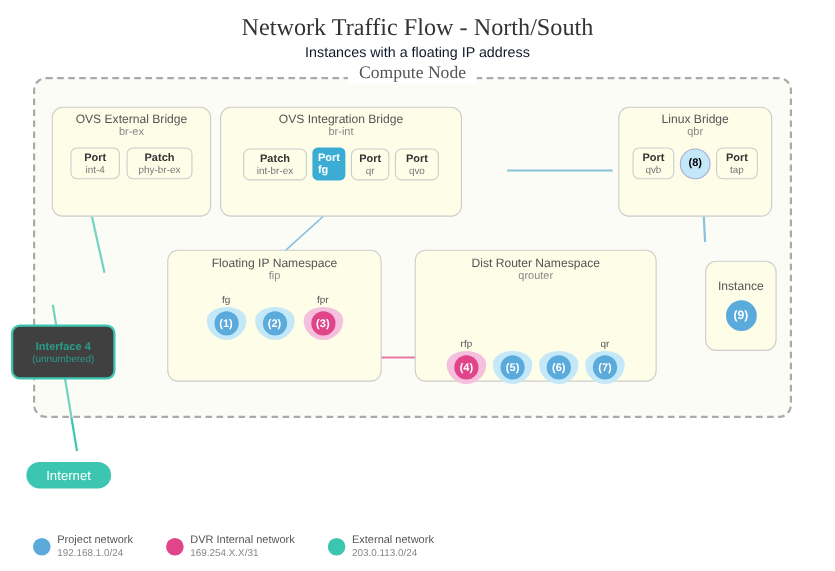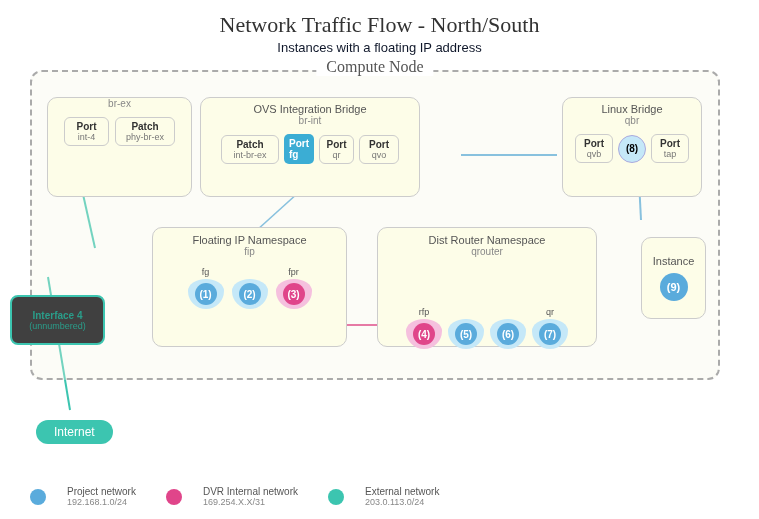--- a/index.html
+++ b/index.html
@@ -174,21 +174,21 @@
       position: absolute;
       bottom: 12px;
       left: 30px;
       display: flex;
       gap: 30px;
       align-items: center;
     }
     .legend-item {
       display: flex;
       align-items: center;
-      gap: 21px;
+      gap: 6px;
       font-size: 10px;
       color: #555;
     }
     .legend-dot {
       width: 16px;
       height: 16px;
       border-radius: 50%;
     }
     .dot-blue { background: #5aabdc; }
     .dot-pink { background: #e0458a; }
@@ -223,20 +223,21 @@
 
 <div class="title-area">
   <div class="main-title">Network Traffic Flow - North/South</div>
   <div class="sub-title">Instances with a floating IP address</div>
 </div>
 
 <div class="compute-node">
   <div class="compute-label">Compute Node</div>
 
   <div class="bridge-box ovs-ext">
+    <div class="bridge-label">OVS External Bridge</div>
     <div class="bridge-sublabel">br-ex</div>
     <div style="display:flex; gap:6px; margin-top:8px; justify-content:center;">
       <div class="port-box" style="position:relative; width:45px;">
         <div class="port-label">Port</div>
         <div class="port-sub">int-4</div>
       </div>
       <div class="port-box" style="position:relative; width:60px;">
         <div class="port-label">Patch</div>
         <div class="port-sub">phy-br-ex</div>
       </div>
@@ -345,21 +346,21 @@
     </div>
   </div>
 
 </div>
 
 <div style="position:absolute; top:295px; left:10px; width:95px; height:50px; border:2px solid #3cc5b0; border-radius:8px; background:#404040; display:flex; flex-direction:column; align-items:center; justify-content:center;">
   <div style="font-size:10px; font-weight:bold; color:#2a9d8a;">Interface 4</div>
   <div style="font-size:9px; color:#2a9d8a;">(unnumbered)</div>
 </div>
 
-<div style="position:absolute; bottom:75px; left:36px; background:#3cc5b0; border-radius:20px; padding:5px 18px; color:#fff; font-size:12px;">
+<div style="position:absolute; bottom:75px; left:24px; background:#3cc5b0; border-radius:20px; padding:5px 18px; color:#fff; font-size:12px;">
   <span>Internet</span>
 </div>
 
 <div class="legend">
   <div class="legend-item">
     <div class="legend-dot dot-blue"></div>
     <div>
       <div>Project network</div>
       <div style="font-size:9px; color:#888;">192.168.1.0/24</div>
     </div>

